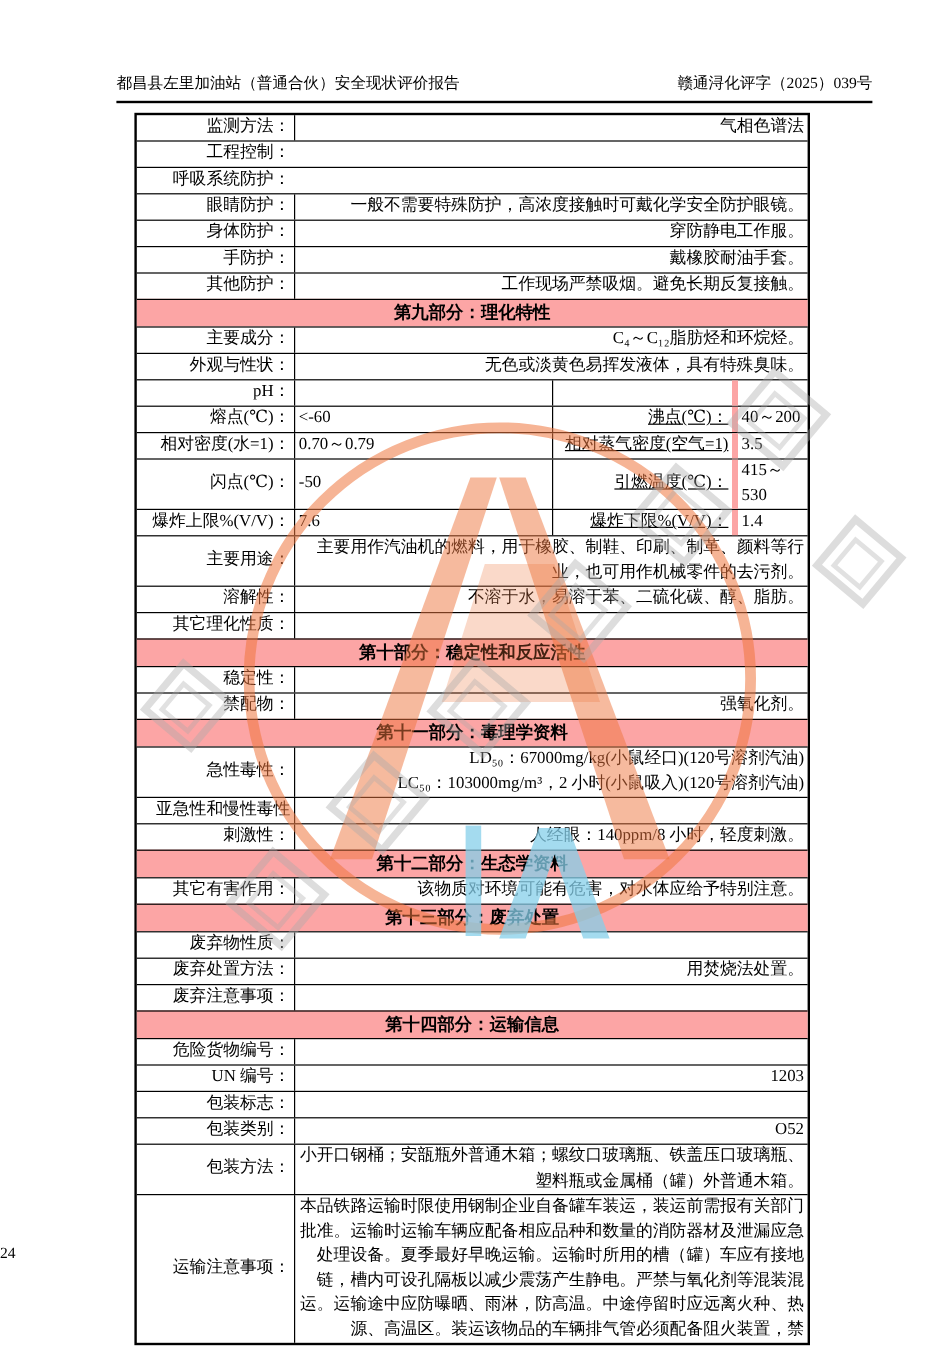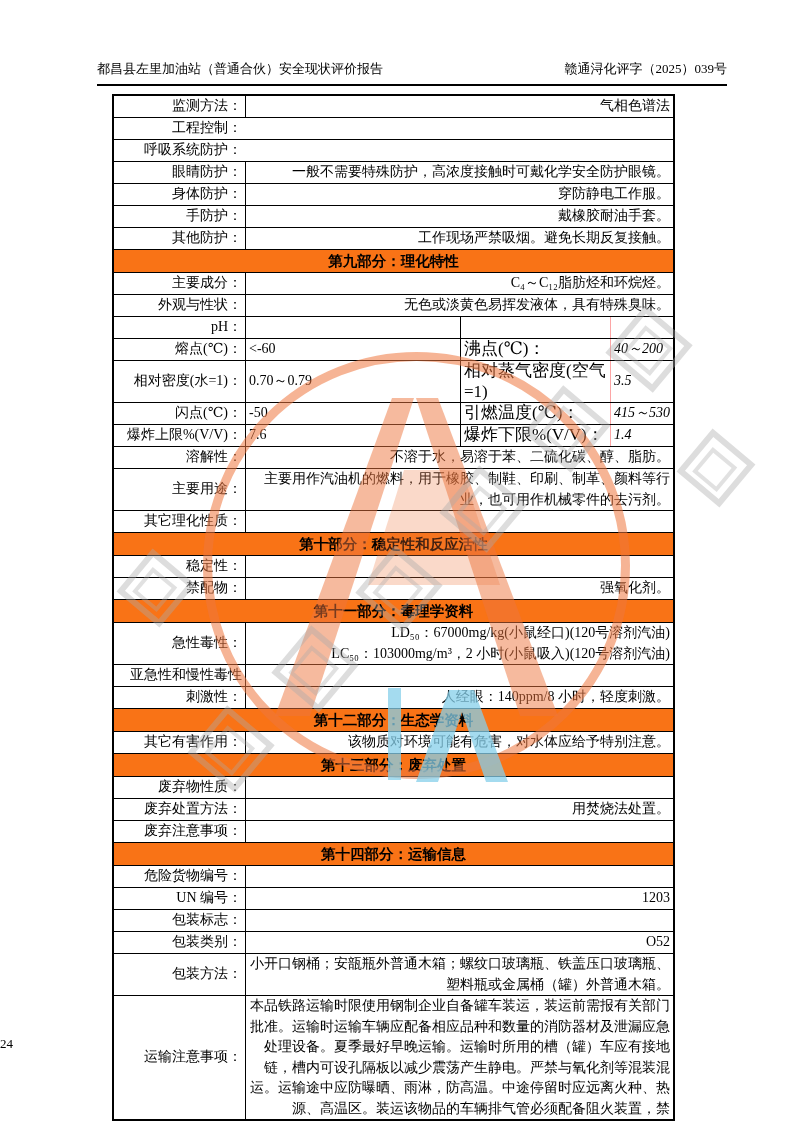--- a/index.html
+++ b/index.html
@@ -28,23 +28,23 @@
     font-size:14px;
     margin-left:15px;
   }
   .trow{display:flex;align-items:stretch;border-top:1px solid #000;min-height:21px;}
   .trow:first-child{border-top:none;}
   .cell{box-sizing:border-box;display:flex;flex-direction:column;justify-content:center;
         line-height:20.5px;padding:0 3px;}
   .lbl{width:131px;text-align:right;flex:0 0 auto;}
   .val{flex:1 1 auto;border-left:1px solid #000;text-align:right;}
   .four .v1{flex:0 0 auto;width:215px;border-left:1px solid #000;}
-  .four .l2{flex:0 0 auto;width:150px;border-left:1px solid #000;font-size:17px;}
-  .four .v2{flex:1 1 auto;border-left:1px solid #fca5a5;font-style:italic;}
-  .section{background:#f97316;}
+  .four .l2{flex:0 0 auto;width:150px;border-left:1px solid #000;text-align:right;font-size:14px;text-decoration:underline;}
+  .four .v2{flex:1 1 auto;border-left:5px solid #fca5a5;}
+  .section{background:#fca5a5;}
   .sec-cell{flex:1;text-align:center;font-weight:bold;font-size:14.5px;line-height:22px;}
   
   .pageno{position:absolute;left:0;top:1036px;width:793px;text-align:left;font-size:13px;}
   
   .wm{position:absolute;left:0;top:0;width:793px;height:1122px;pointer-events:none;z-index:3;}
   .wm-circle{
     position:absolute;left:203px;top:352px;width:427px;height:427px;
     border:9px solid rgba(238,118,62,0.55);border-radius:50%;
     box-sizing:border-box;
   }
@@ -128,26 +128,26 @@
       <div class="cell l2">引燃温度(℃)：</div>
       <div class="cell v2">415～530</div>
     </div>
     <div class="trow four">
       <div class="cell lbl">爆炸上限%(V/V)：</div>
       <div class="cell v1">7.6</div>
       <div class="cell l2">爆炸下限%(V/V)：</div>
       <div class="cell v2">1.4</div>
     </div>
     <div class="trow">
+      <div class="cell lbl">主要用途：</div>
+      <div class="cell val">主要用作汽油机的燃料，用于橡胶、制鞋、印刷、制革、颜料等行业，也可用作机械零件的去污剂。</div>
+    </div>
+    <div class="trow">
       <div class="cell lbl">溶解性：</div>
       <div class="cell val">不溶于水，易溶于苯、二硫化碳、醇、脂肪。</div>
-    </div>
-    <div class="trow">
-      <div class="cell lbl">主要用途：</div>
-      <div class="cell val">主要用作汽油机的燃料，用于橡胶、制鞋、印刷、制革、颜料等行业，也可用作机械零件的去污剂。</div>
     </div>
     <div class="trow">
       <div class="cell lbl">其它理化性质：</div>
       <div class="cell val"></div>
     </div>
     <div class="trow section">
       <div class="cell sec-cell">第十部分：稳定性和反应活性</div>
     </div>
     <div class="trow">
       <div class="cell lbl">稳定性：</div>

